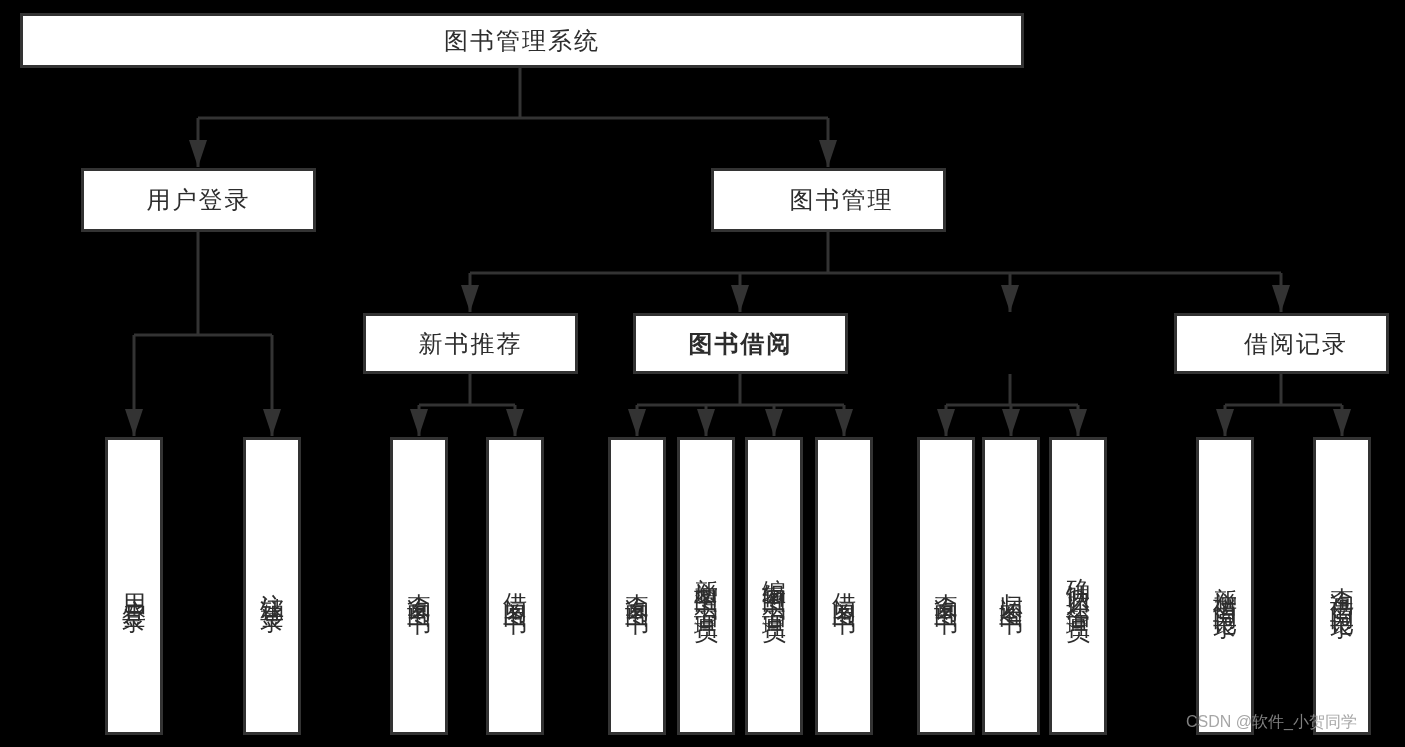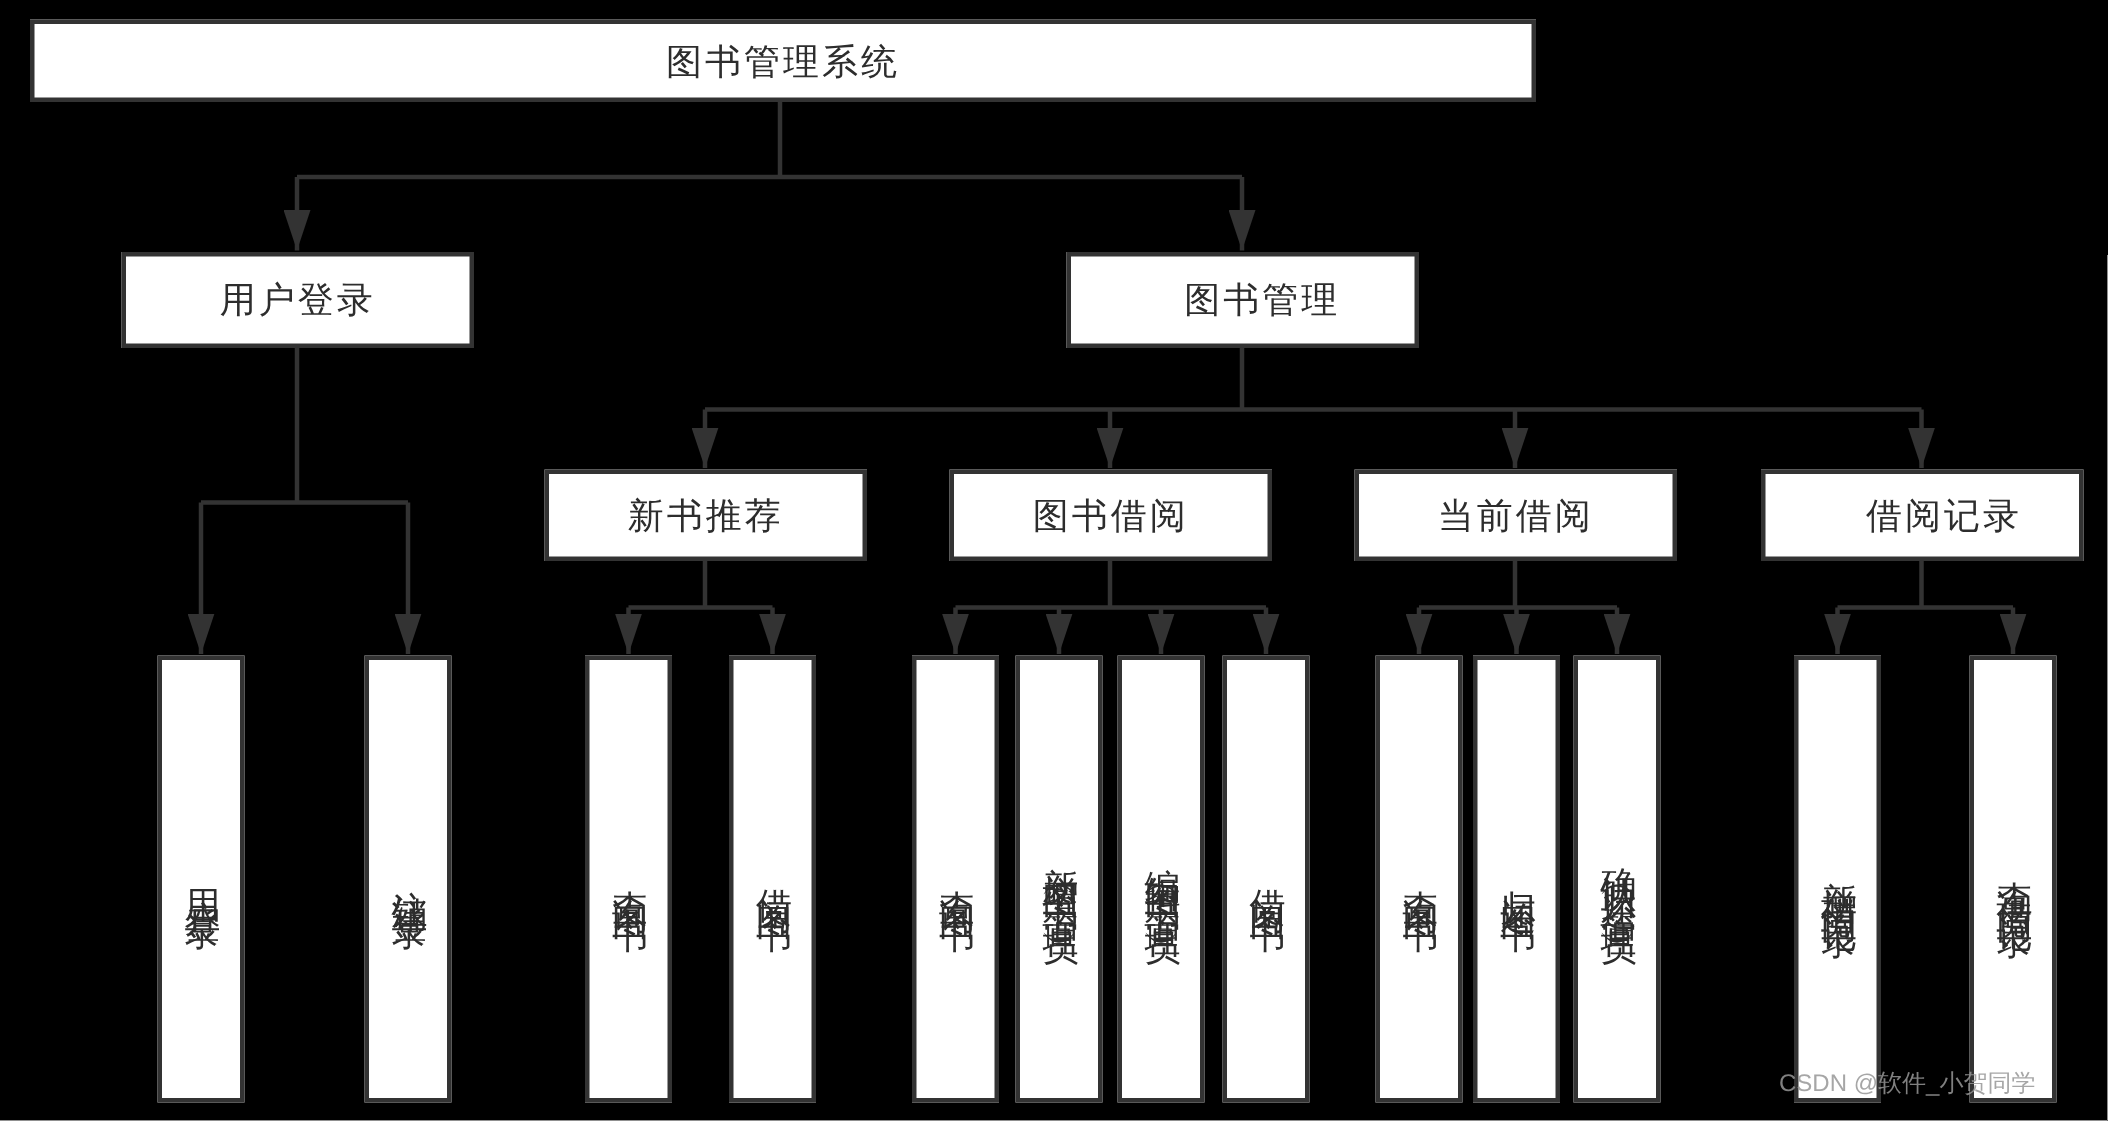--- a/index.html
+++ b/index.html
@@ -36,21 +36,21 @@
     letter-spacing:6px;
     color:#2d2d2d;
     line-height:1;
     white-space:nowrap;
   }
   
   .n-root  { left:20px;   top:13px;  width:1004px; height:55px; }
   .n-l2a   { left:81px;   top:168px; width:235px;  height:64px; }
   .n-l2b   { left:711px;  top:168px; width:235px;  height:64px;padding-left:26px; }
   .n-l3a   { left:363px;  top:313px; width:215px;  height:61px;text-align:center; }
-  .n-l3b   { left:633px;  top:313px; width:215px;  height:61px; }
+  .n-l3b   { left:633px;  top:313px; width:215px;  height:61px;font-weight:bold; }
   .n-l3c   { left:903px;  top:313px; width:215px;  height:61px; }
   .n-l3d   { left:1174px; top:313px; width:215px;  height:61px;padding-left:29px; }
   .leaf    { top:437px; width:58px; height:298px; }
   .lf-1a { left:105px; }  .lf-1b { left:243px; }
   .lf-2a { left:390px; }  .lf-2b { left:486px; }
   .lf-3a { left:608px; }  .lf-3b { left:677px; }  .lf-3c { left:745px; }  .lf-3d { left:815px; }
   .lf-4a { left:917px; }  .lf-4b { left:982px; }  .lf-4c { left:1049px; }
   .lf-5a { left:1196px; } .lf-5b { left:1313px; }
   .watermark {
     position:absolute;
@@ -126,23 +126,20 @@
   <div class="box n-l2b">
     <span class="lbl">图书管理</span>
   </div>
 
   <div class="box n-l3a">
     <span class="lbl">新书推荐</span>
   </div>
   <div class="box n-l3b">
     <span class="lbl">图书借阅</span>
   </div>
-  <div class="box n-l3c">
-    <span class="lbl">当前借阅</span>
-  </div>
   <div class="box n-l3d">
     <span class="lbl">借阅记录</span>
   </div>
 
   <div class="box leaf lf-1a">
     <span class="vlbl">用户登录</span>
   </div>
   <div class="box leaf lf-1b">
     <span class="vlbl">注销登录</span>
   </div>

